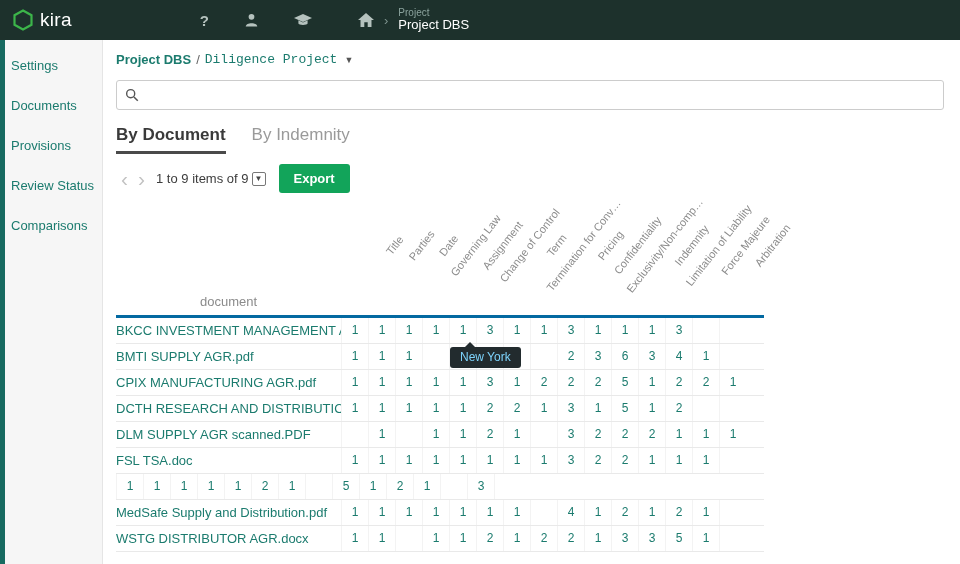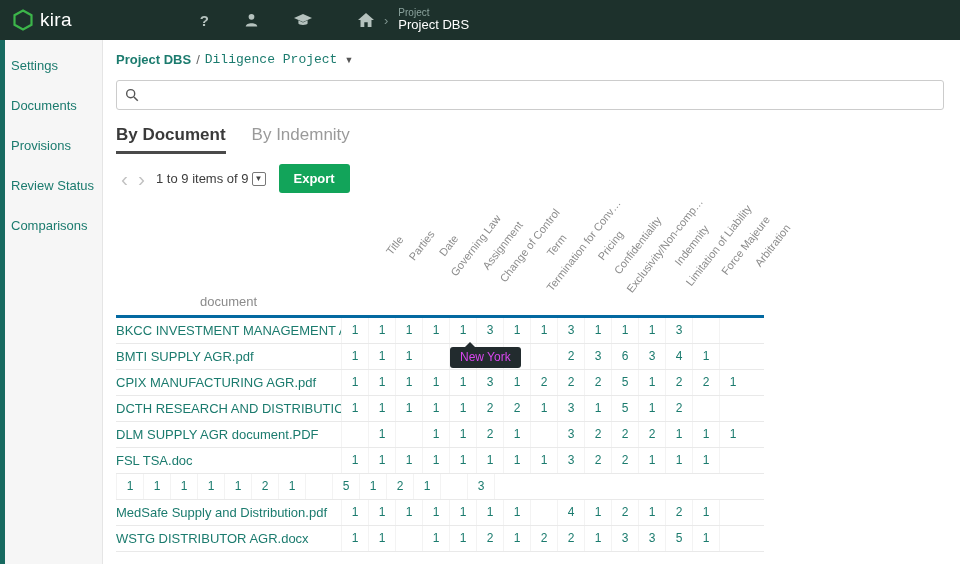--- a/index.html
+++ b/index.html
@@ -50,21 +50,21 @@
 
   
   .grid { margin-top:4px; position:relative; }
   .grid-head { position:relative; height:120px; border-bottom:3px solid #0369a1; width:648px;text-align:center; }
   .doc-label { position:absolute; left:84px; bottom:6px; color:#8b8b8b; font-size:13px; }
   .col-label { position:absolute; bottom:3px; color:#8b8b8b; font-size:11px; white-space:nowrap; transform:rotate(-52deg); transform-origin:0 100%; width:160px; cursor:pointer; }
   .grid-body { position:relative; }
   .trow { display:flex; height:26px; align-items:center; border-bottom:1px solid #e9e9e9; width:648px; }
   .tname { width:225px; font-size:13px; color:#1b7b6e; white-space:nowrap; overflow:hidden; cursor:pointer; }
   .tcell { width:27px; text-align:center; font-size:12px; color:#1b7b6e; border-left:1px solid #f3f3f3; height:100%; line-height:25px; cursor:pointer; }
-  .tooltip { position:absolute; left:334px; top:29px; background:#222b2e; color:#d946ef; font-size:12px; padding:3px 10px 4px; border-radius:3px; z-index:5; white-space:nowrap; }
+  .tooltip { position:absolute; left:334px; top:29px; background:#222b2e; color:#7dd3fc; font-size:12px; padding:3px 10px 4px; border-radius:3px; z-index:5; white-space:nowrap; }
   .tooltip:before { content:""; position:absolute; top:-5px; left:15px; border-left:5px solid transparent; border-right:5px solid transparent; border-bottom:5px solid #222b2e; }
 </style>
 </head>
 <body>
 
 <div class="topbar">
   <div class="logo">
     <span style="display:flex;">
       <svg width="20" height="22" viewBox="0 0 20 22">
           <polygon points="10,1.5 18.5,6.2 18.5,15.8 10,20.5 1.5,15.8 1.5,6.2" fill="none" stroke="#3cb54a" stroke-width="2.2"></polygon>
@@ -232,21 +232,21 @@
             <div class="tcell">1</div>
             <div class="tcell">3</div>
             <div class="tcell">1</div>
             <div class="tcell">5</div>
             <div class="tcell">1</div>
             <div class="tcell">2</div>
             <div class="tcell"></div>
             <div class="tcell"></div>
           </div>
           <div class="trow">
-            <div class="tname">DLM SUPPLY AGR document.PDF</div>
+            <div class="tname">DLM SUPPLY AGR scanned.PDF</div>
             <div class="tcell"></div>
             <div class="tcell">1</div>
             <div class="tcell"></div>
             <div class="tcell">1</div>
             <div class="tcell">1</div>
             <div class="tcell">2</div>
             <div class="tcell">1</div>
             <div class="tcell"></div>
             <div class="tcell">3</div>
             <div class="tcell">2</div>

